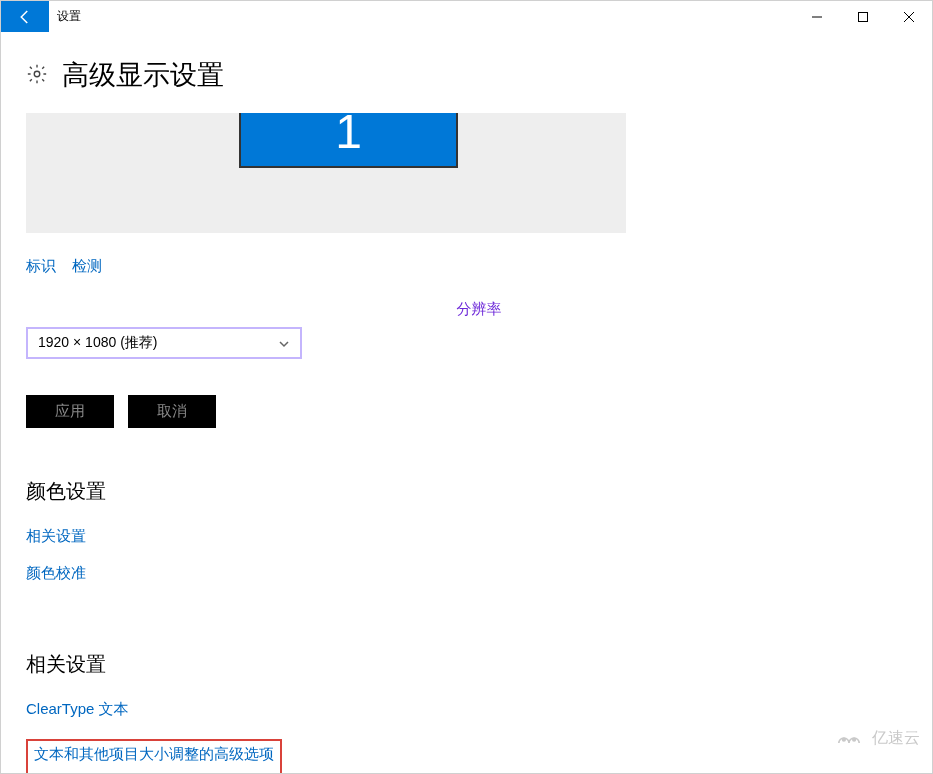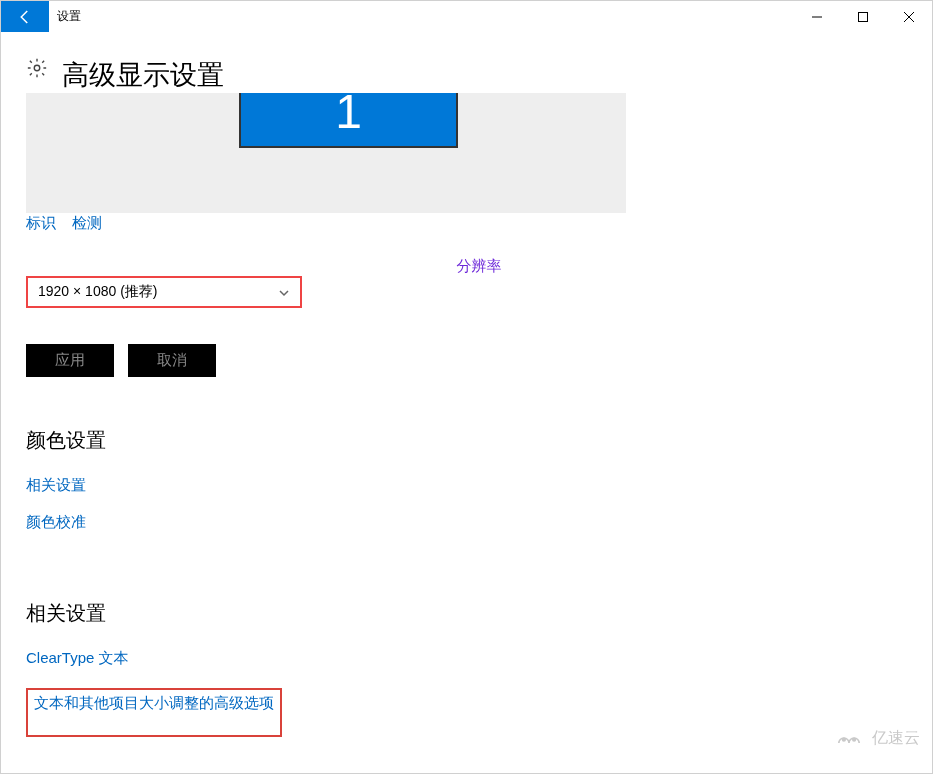--- a/index.html
+++ b/index.html
@@ -6,31 +6,31 @@
   html, body { margin: 0; padding: 0; font-family: "Microsoft YaHei", "Segoe UI", sans-serif; font-size: 14px; color: #000; background: #fff; }
   .window { width: 933px; height: 774px; border: 1px solid #d0d0d0; position: relative; overflow: hidden; background: #fff; }
   .titlebar { height: 31px; display: flex; align-items: stretch; background: #fff; border-bottom: 0; justify-content: space-between; }
   .back-btn { width: 48px; background: #0078d7; display: flex; align-items: center; justify-content: center; cursor: pointer; }
   .back-btn svg { width: 18px; height: 18px; stroke: #fff; fill: none; }
   .title-text { flex: 0 0 auto; padding-left: 8px; display: flex; align-items: center; font-size: 12px; color: #000; }
   .win-controls { margin-left: auto; display: flex; }
   .win-btn { width: 46px; display: flex; align-items: center; justify-content: center; cursor: pointer; }
   .win-btn svg { width: 10px; height: 10px; stroke: #000; fill: none; stroke-width: 1; }
   .content { padding: 25px 0 0 25px; }
-  .heading-row { display: flex; align-items: flex-start; gap: 14px; margin-bottom: 0; }
+  .heading-row { display: flex; align-items: center; gap: 14px; margin-bottom: 20px; }
   .gear-icon svg { width: 22px; height: 22px; stroke: #444; fill: none; stroke-width: 1.5; }
   .heading { font-size: 27px; font-weight: 400; color: #000; }
   .monitor-area { width: 600px; height: 120px; background: #eeeeee; position: relative; overflow: hidden; }
   .monitor-box { position: absolute; top: -30px; left: 213px; width: 219px; height: 85px; background: #0078d7; border: 2px solid #333; display: flex; align-items: center; justify-content: center; }
   .monitor-label { color: #fff; font-size: 48px; font-weight: 300; position: relative; top: 6px; }
-  .link-row { margin-top: 1px; }
+  .link-row { margin-top: 24px; }
   .link { color: #0067c0; font-size: 15px; cursor: pointer; }
   .link + .link { margin-left: 12px; }
   .section-label { margin-top: 24px; font-size: 15px; color: #6d28d9; text-align: center; }
-  .select-box { width: 276px; height: 32px; border: 2px solid #ef4444; display: flex; align-items: center; padding: 0 10px; cursor: pointer; justify-content: space-between; background: #fff; }
+  .select-box { margin-top: 8px; width: 276px; height: 32px; border: 2px solid #c4b5fd; display: flex; align-items: center; padding: 0 10px; cursor: pointer; justify-content: space-between; background: #fff; }
   .select-box .chev { width: 12px; height: 12px; }
   .select-box .chev svg { width: 12px; height: 12px; stroke: #666; fill: none; stroke-width: 1.5; }
   .btn-row { margin-top: 36px; display: flex; gap: 14px; }
   .btn { width: 88px; height: 33px; background: #000000; color: #888; display: flex; align-items: center; justify-content: center; font-size: 15px; cursor: default; }
   .section-heading { margin-top: 50px; font-size: 20px; font-weight: 400; color: #000; }
   .link-block { margin-top: 22px; }
   .link-block .link { display: inline-block; margin-bottom: 18px; font-size: 15px; }
   .highlight-box { display: inline-block; border: 2px solid #d9423a; padding: 4px 6px; margin-top: 2px; margin-bottom: 14px; }
   .watermark { position: absolute; right: 12px; bottom: 24px; color: #c9c9c9; font-size: 16px; display: flex; align-items: center; gap: 6px; font-weight: 500; }
   .watermark svg { width: 34px; height: 22px; stroke: #c9c9c9; fill: none; stroke-width: 2; }

